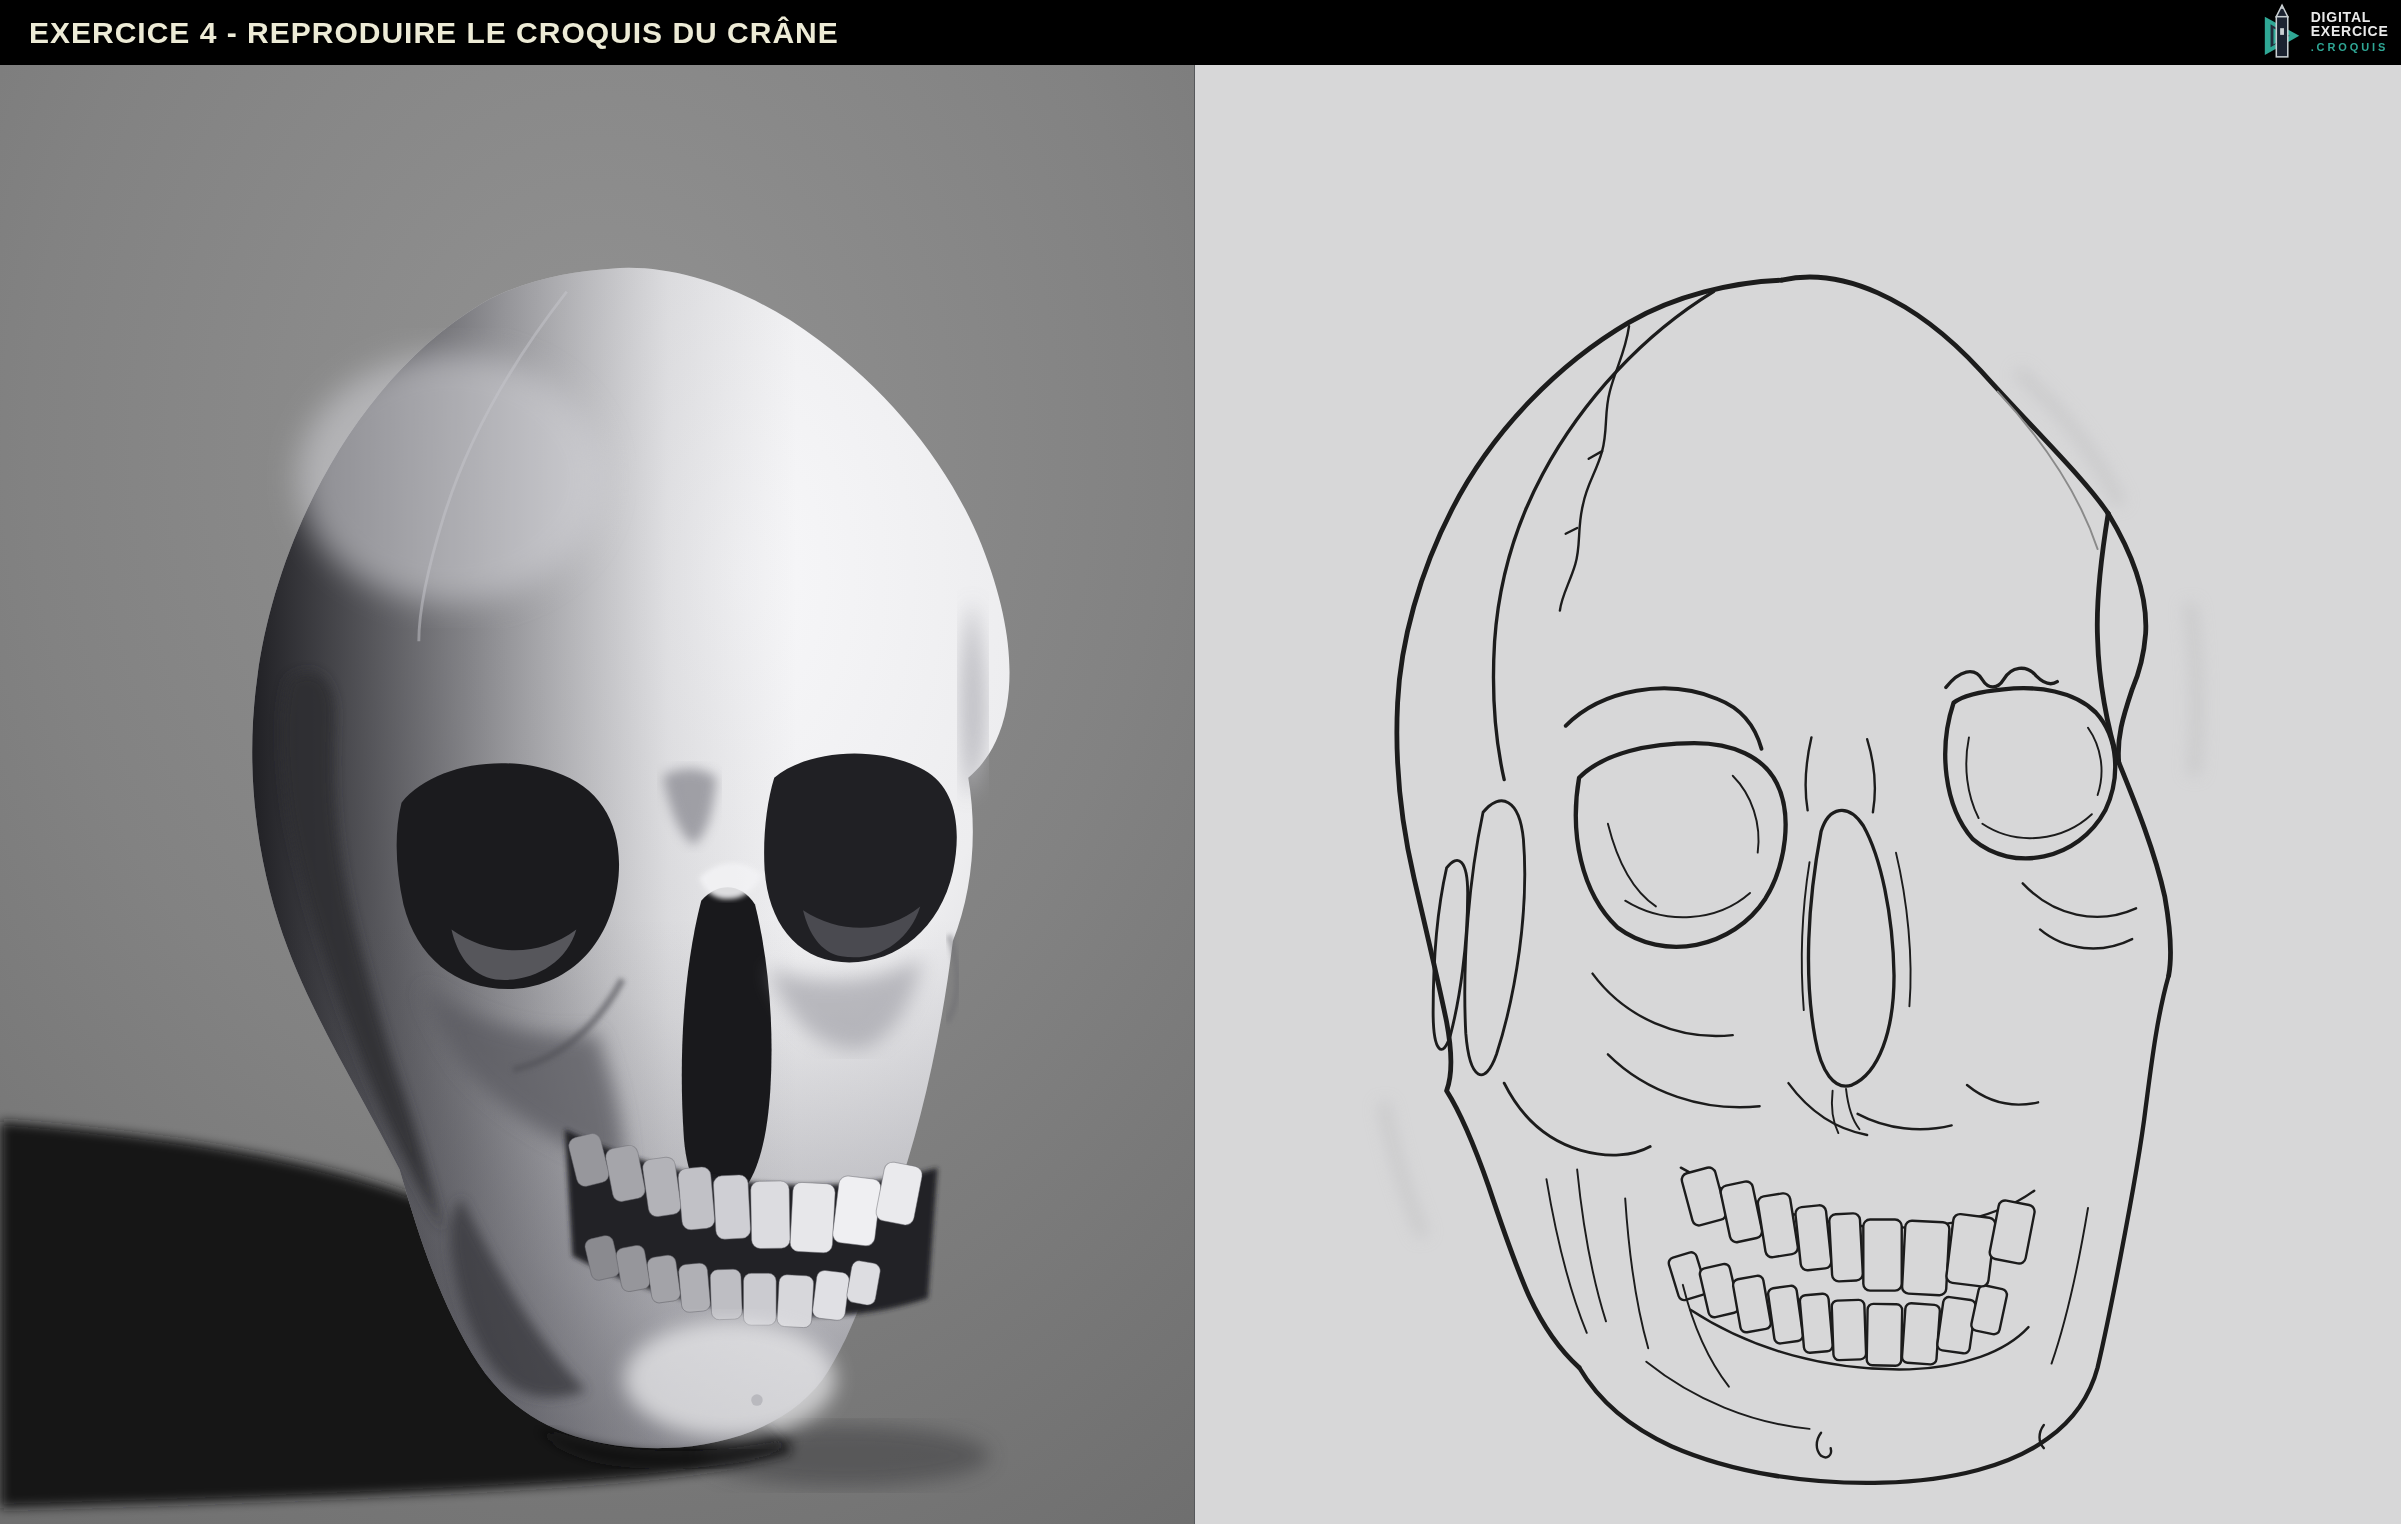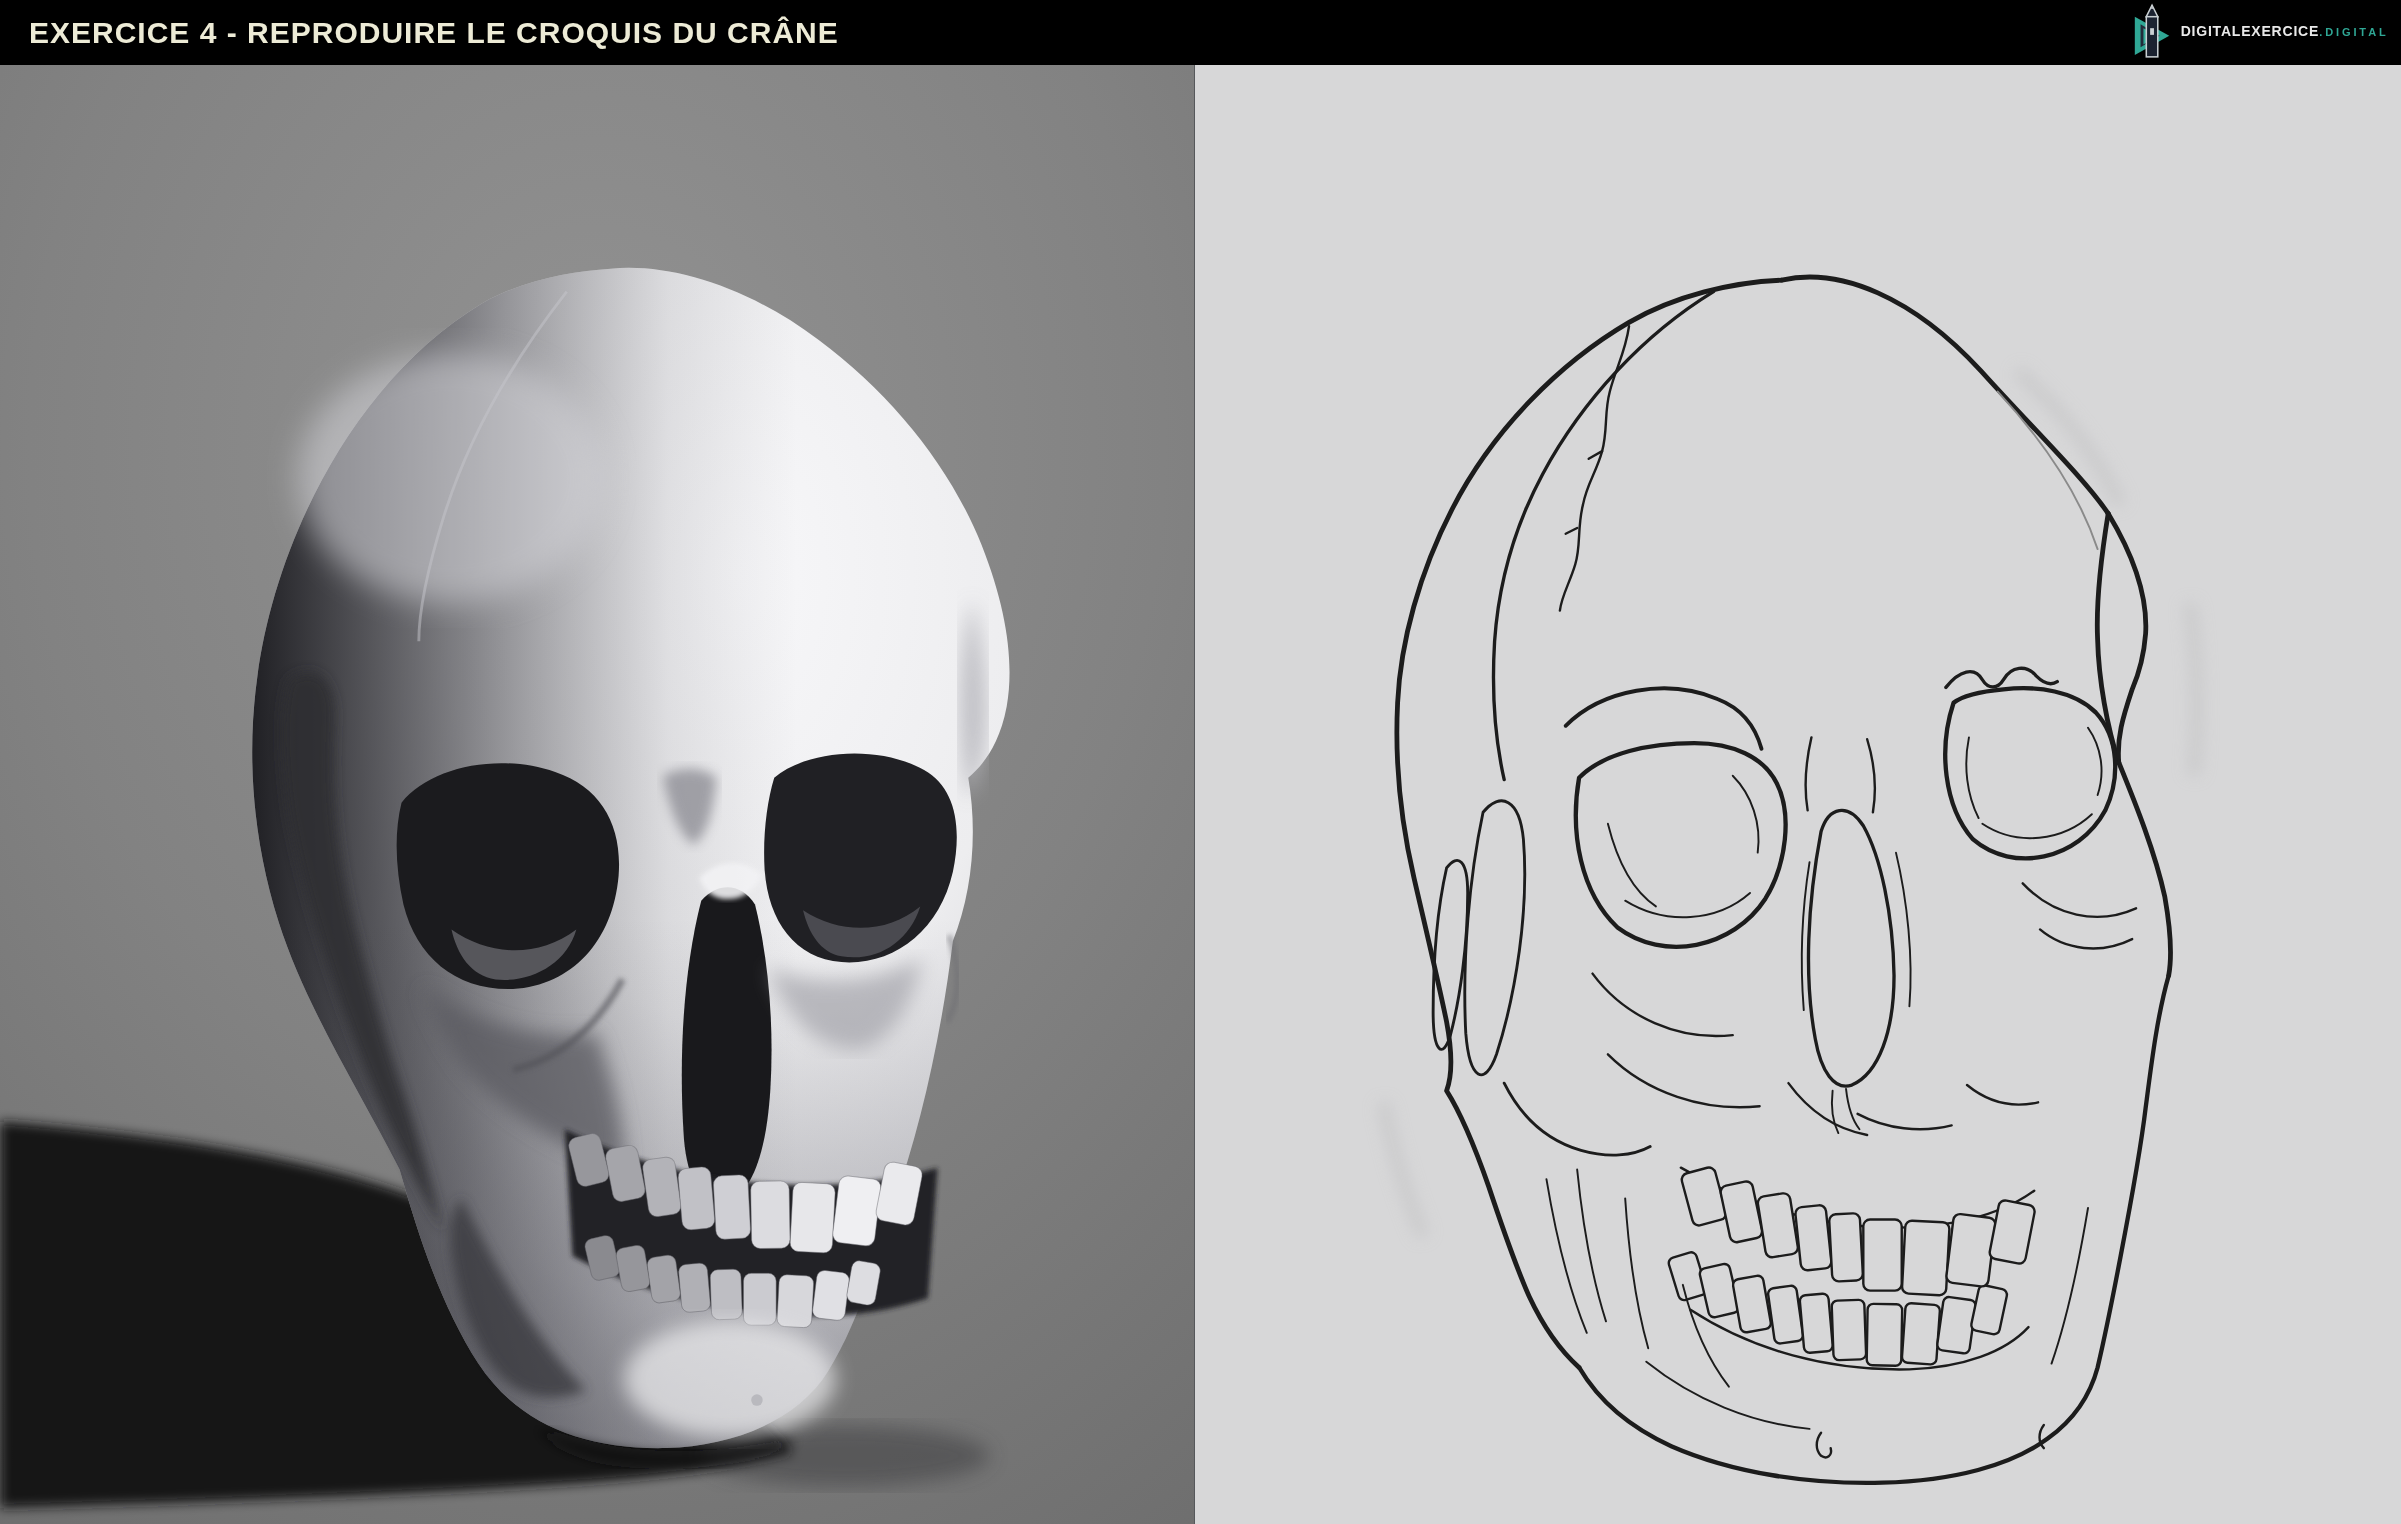--- a/index.html
+++ b/index.html
@@ -5,21 +5,21 @@
   html,body{margin:0;padding:0;background:#111;}
   .page{width:2402px;height:1525px;position:relative;overflow:hidden;
         font-family:"Liberation Sans",sans-serif;background:#222B3A;}
   
   .header{height:65px;width:100%;background:#000000;display:flex;align-items:center;
           position:relative;}
   .title{color:#EDEBD6;font-weight:700;font-size:30px;letter-spacing:1px;
          padding-left:29px;white-space:nowrap;}
   .logo{position:absolute;right:13.4px;top:2.9px;display:flex;align-items:center;gap:5.8px;}
   .logo-icon{width:44px;height:58px;flex:0 0 auto;}
-  .logo-text{display:flex;flex-direction:row;line-height:14.4px;}
+  .logo-text{display:flex;flex-direction:column;line-height:14.4px;}
   .logo-line{color:#E9E9E9;font-weight:700;font-size:14px;letter-spacing:0.8px;}
   .logo-school{color:#2FA795;font-weight:700;font-size:11px;letter-spacing:2.9px;margin-top:1px;}
   
   .panels{display:flex;height:1459px;width:100%;}
   .panel-left{width:1194px;height:1459px;position:relative;background:#7a7a7a;}
   .panel-right{width:1208px;height:1459px;position:relative;background:#D7D7D8;
                box-sizing:border-box;border-left:1.9px solid #56585B;}
   .panel-left svg,.panel-right svg{display:block;width:100%;height:100%;}
 </style>
 </head>
@@ -40,21 +40,21 @@
         <g stroke="#C9CFD2" stroke-width="1.6" fill="#1B2230">
           <polygon points="16,14 22,2 28,14"></polygon>
           <rect x="16" y="14" width="12" height="42"></rect>
           <rect x="20" y="26" width="4" height="7" fill="#C9CFD2" stroke="none"></rect>
           <line x1="22" y1="6" x2="22" y2="2"></line>
         </g>
       </svg>
       <div class="logo-text">
         <span class="logo-line">DIGITAL</span>
         <span class="logo-line">EXERCICE</span>
-        <span class="logo-school">.DIGITAL</span>
+        <span class="logo-school">.CROQUIS</span>
       </div>
     </div>
   </div>
 
   <div class="panels">
 
     <div class="panel-left">
       <svg viewBox="0 0 1243 1519" preserveAspectRatio="none">
         <defs>
           <radialGradient id="bgL" cx="50%" cy="26%" r="95%">

